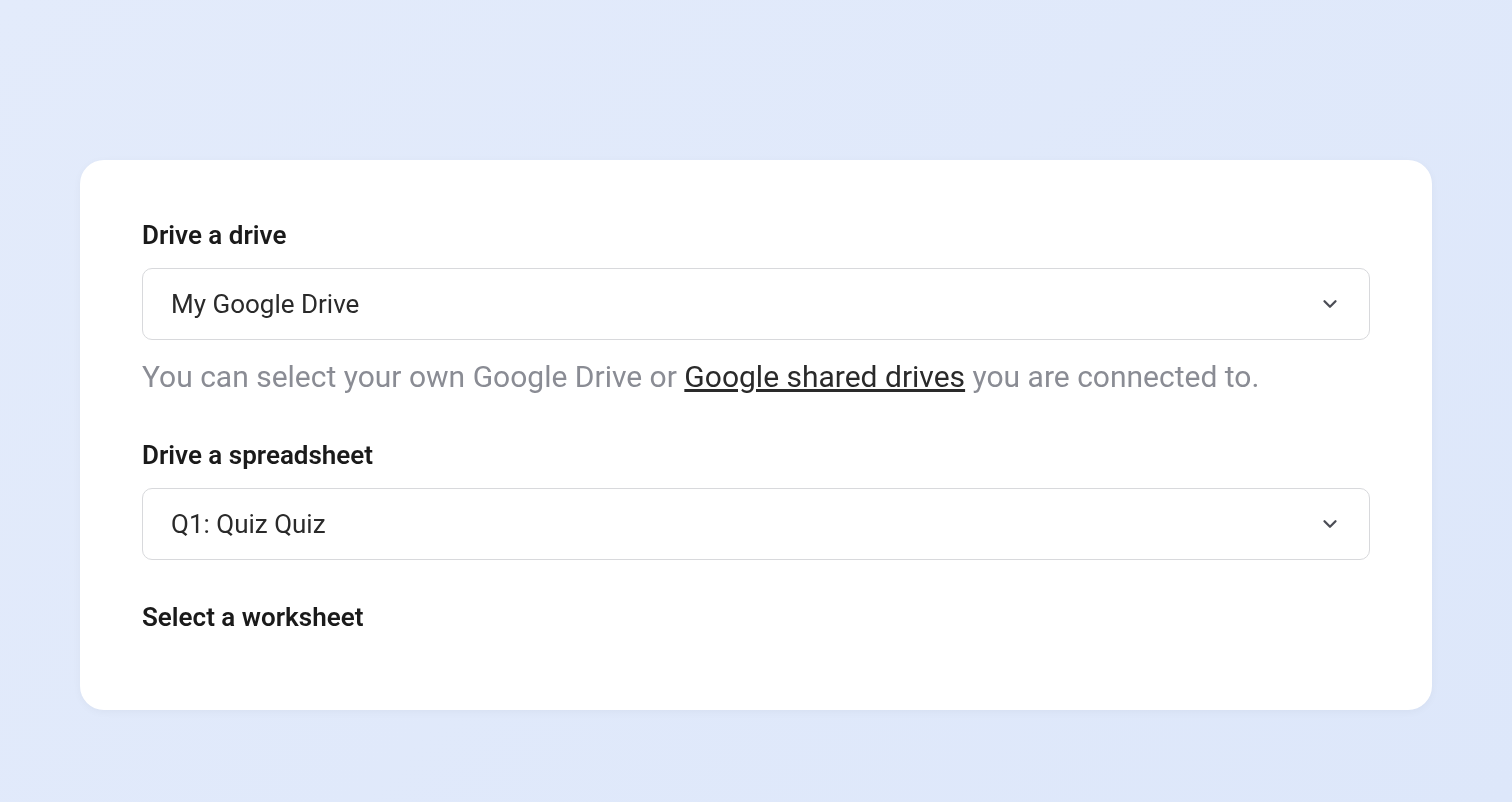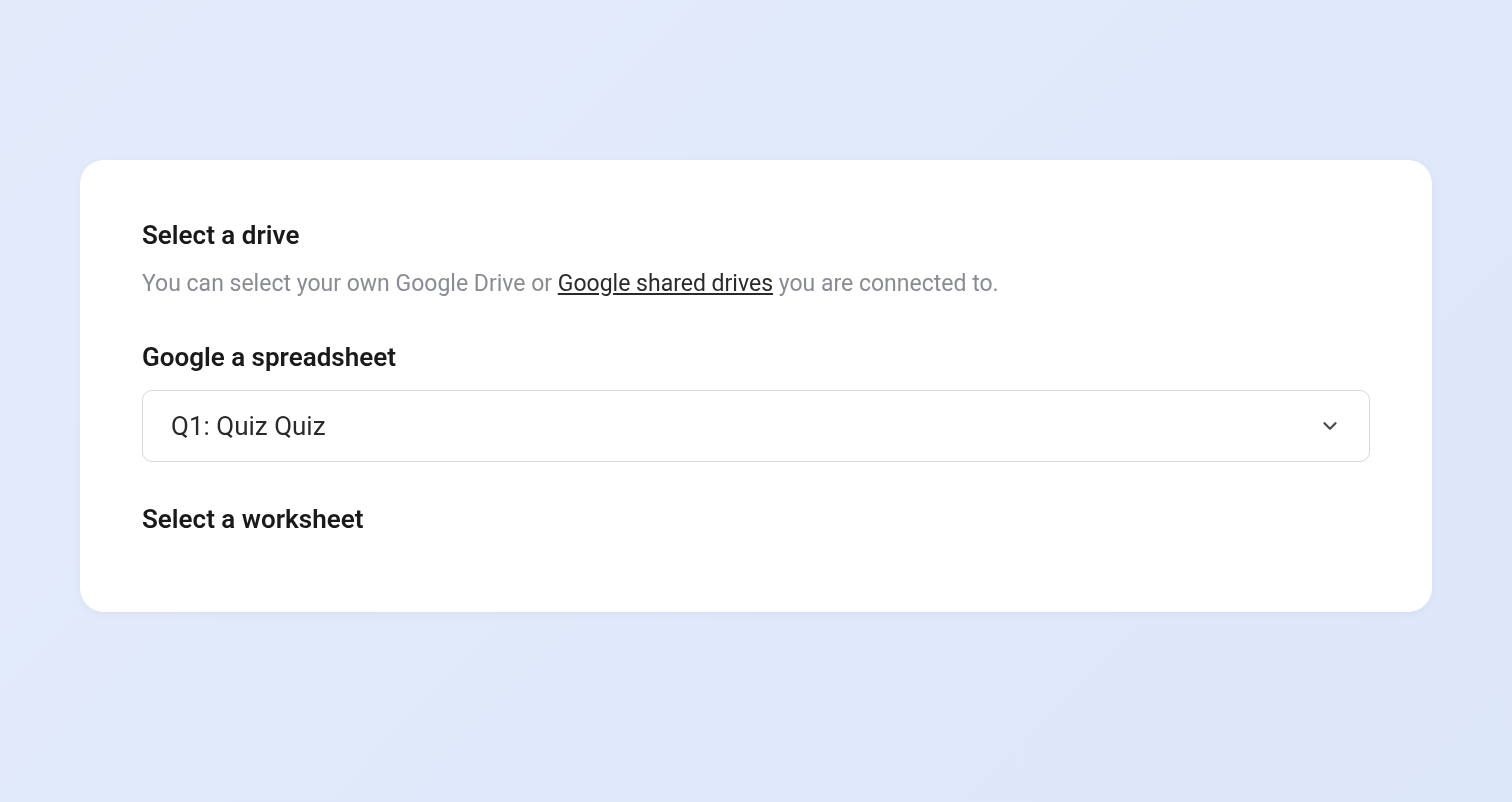--- a/index.html
+++ b/index.html
@@ -55,46 +55,54 @@
       color: #2a2a2a;
     }
 
     .chevron-icon {
       width: 22px;
       height: 22px;
       flex-shrink: 0;
     }
 
     .helper-text {
-      font-size: 23px;
+      font-size: 30px;
       color: #8a8c94;
       margin-top: 16px;
       line-height: 1.4;
     }
 
     .helper-link {
       color: #2a2a2a;
       text-decoration: underline;
       cursor: pointer;
     }
   </style>
 </head>
 <body>
 
 <div class="card">
 
   <div class="field-group">
-    <label class="field-label">Select a drive</label>
+    <label class="field-label">Drive a drive</label>
+    <div class="select-box">
+      <span class="select-value">My Google Drive</span>
+      <span class="chevron-icon">
+        <svg viewBox="0 0 24 24" fill="none" stroke="#4b4d55" stroke-width="2.5" stroke-linecap="round" stroke-linejoin="round">
+          <polyline points="6 9 12 15 18 9"></polyline>
+        </svg>
+      </span>
+    </div>
     <p class="helper-text">
       <span>You can select your own Google Drive or </span><a class="helper-link">Google shared drives</a><span> you are connected to.</span>
     </p>
   </div>
 
   <div class="field-group">
-    <label class="field-label">Google a spreadsheet</label>
+    <label class="field-label">Drive a spreadsheet</label>
     <div class="select-box">
       <span class="select-value">Q1: Quiz Quiz</span>
       <span class="chevron-icon">
         <svg viewBox="0 0 24 24" fill="none" stroke="#4b4d55" stroke-width="2.5" stroke-linecap="round" stroke-linejoin="round">
           <polyline points="6 9 12 15 18 9"></polyline>
         </svg>
       </span>
     </div>
   </div>
 

